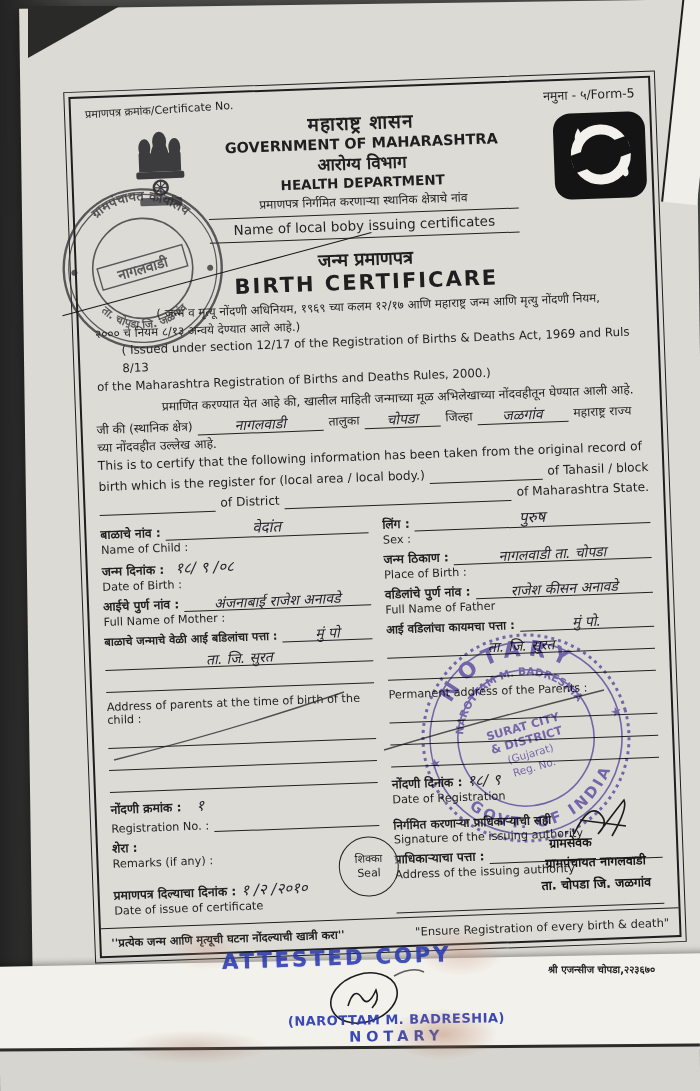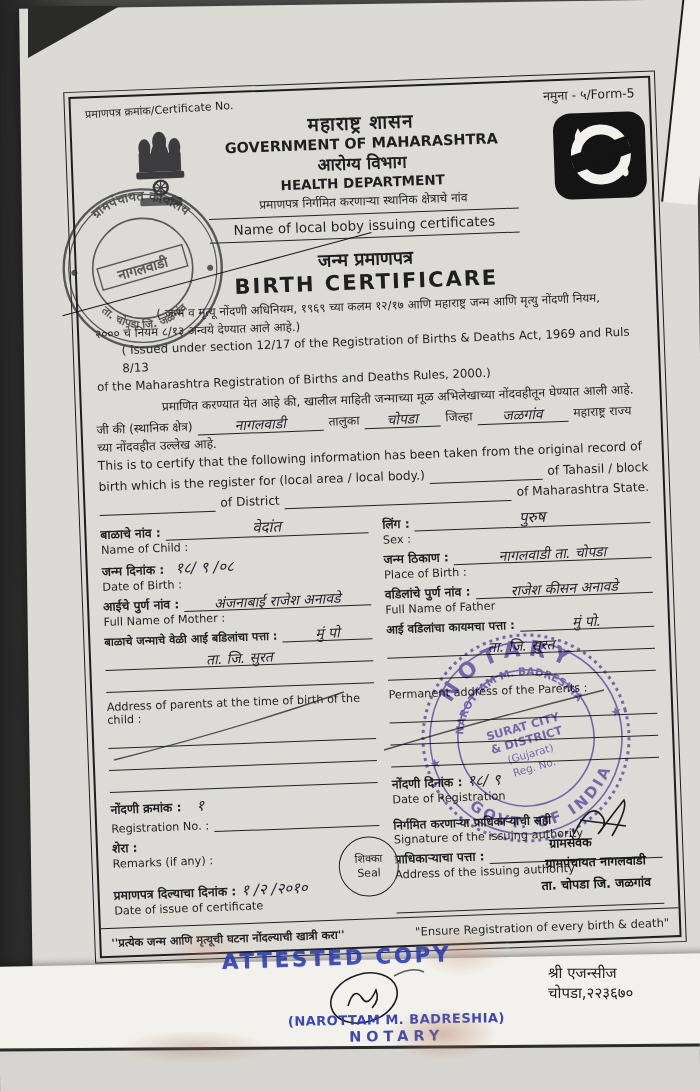--- a/index.html
+++ b/index.html
@@ -90,21 +90,21 @@
   .ashoka{position:absolute;left:58px;top:0;}
   .office-stamp{position:absolute;left:-14px;top:58px;opacity:.88;}
   .strike{position:absolute;left:-16px;top:150px;width:320px;border-top:1.6px solid #161616;transform:rotate(-13deg);}
   .logo{position:absolute;right:2px;top:30px;}
   
   .notary-round{position:absolute;left:418px;top:630px;width:216px;height:216px;transform:rotate(-16deg);opacity:.82;mix-blend-mode:multiply;}
   .sig-authority{position:absolute;left:568px;top:790px;}
   .gramsevak{position:absolute;left:549px;top:834px;font-size:12.5px;font-weight:bold;color:#161616;transform:rotate(-2deg);}
   .auth-stamp{position:absolute;left:496px;top:851px;width:200px;text-align:center;font-size:12.5px;font-weight:bold;color:#161616;transform:rotate(-2deg);line-height:1.75;}
   .attested{position:absolute;left:222px;top:946px;font-size:21px;font-weight:bold;letter-spacing:3px;color:#2a3ab0;transform:rotate(-2deg);opacity:.88;text-shadow:0 0 1px #2a3ab0;}
-  .printer-credit{position:absolute;left:548px;top:962px;font-size:15px;font-weight:normal;color:#232323;}
+  .printer-credit{position:absolute;left:548px;top:962px;font-size:10px;font-weight:bold;color:#232323;}
   .sig-oval{position:absolute;left:318px;top:964px;}
   .notary-text{position:absolute;left:288px;top:1012px;text-align:center;color:#2a3ab0;transform:rotate(-1deg);opacity:.92;}
   .notary-text .nm{font-size:13px;font-weight:bold;letter-spacing:.5px;}
   .notary-text .tt{font-size:14.5px;font-weight:bold;letter-spacing:5px;margin-top:1px;}
   .addr-slashes{position:absolute;left:84px;top:600px;pointer-events:none;}
 </style>
 </head>
 <body>
 
 <div class="paper-main"></div>

